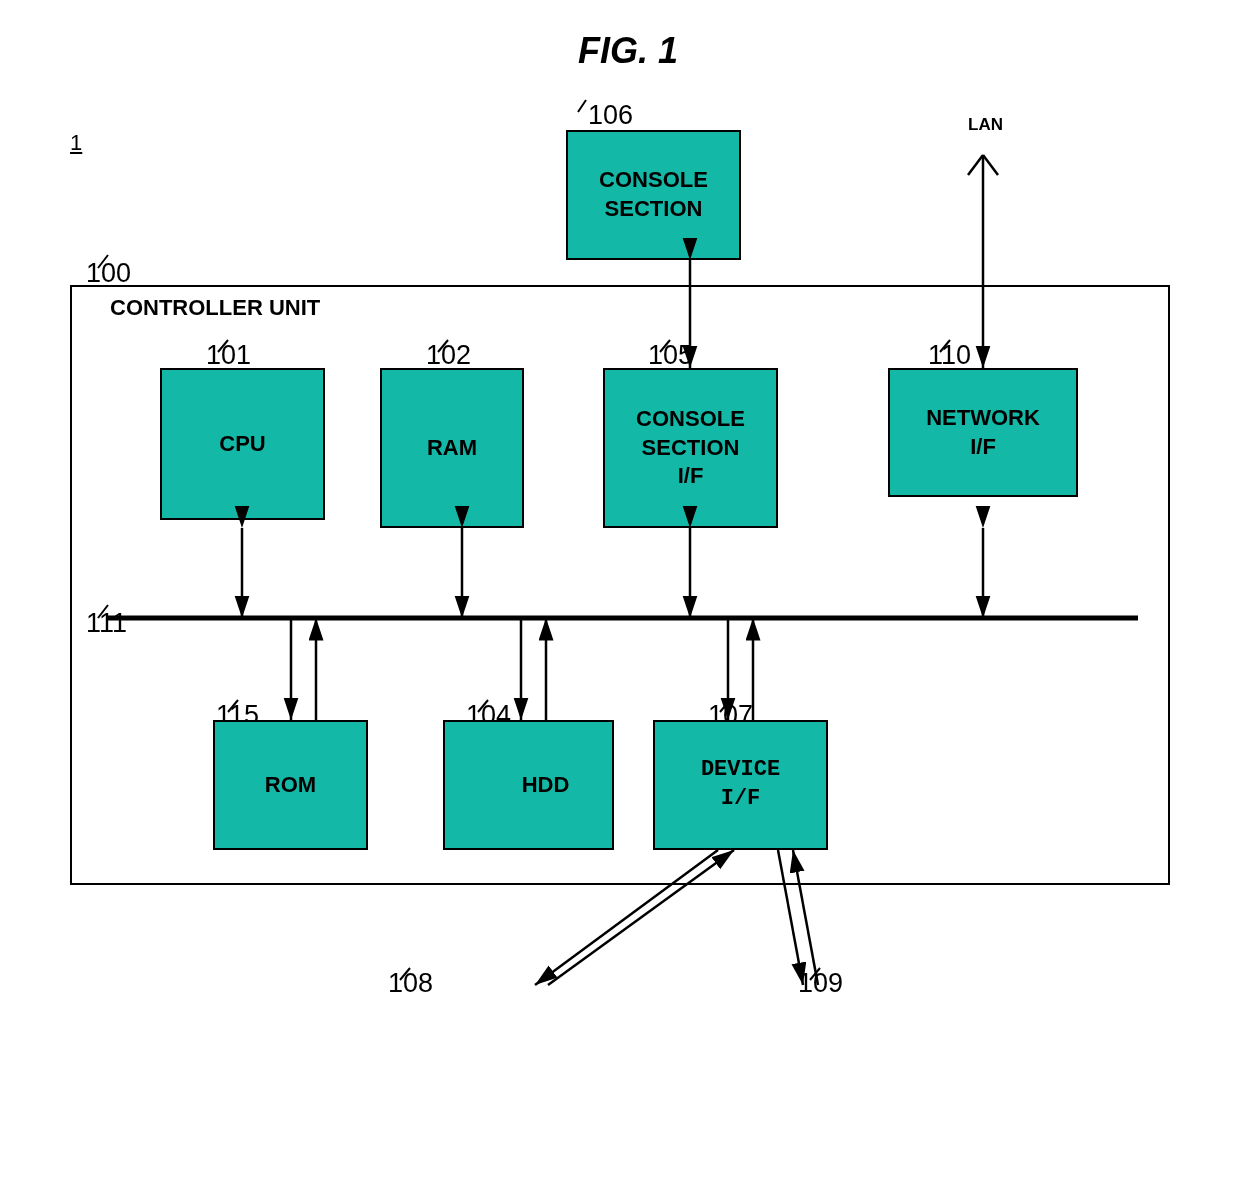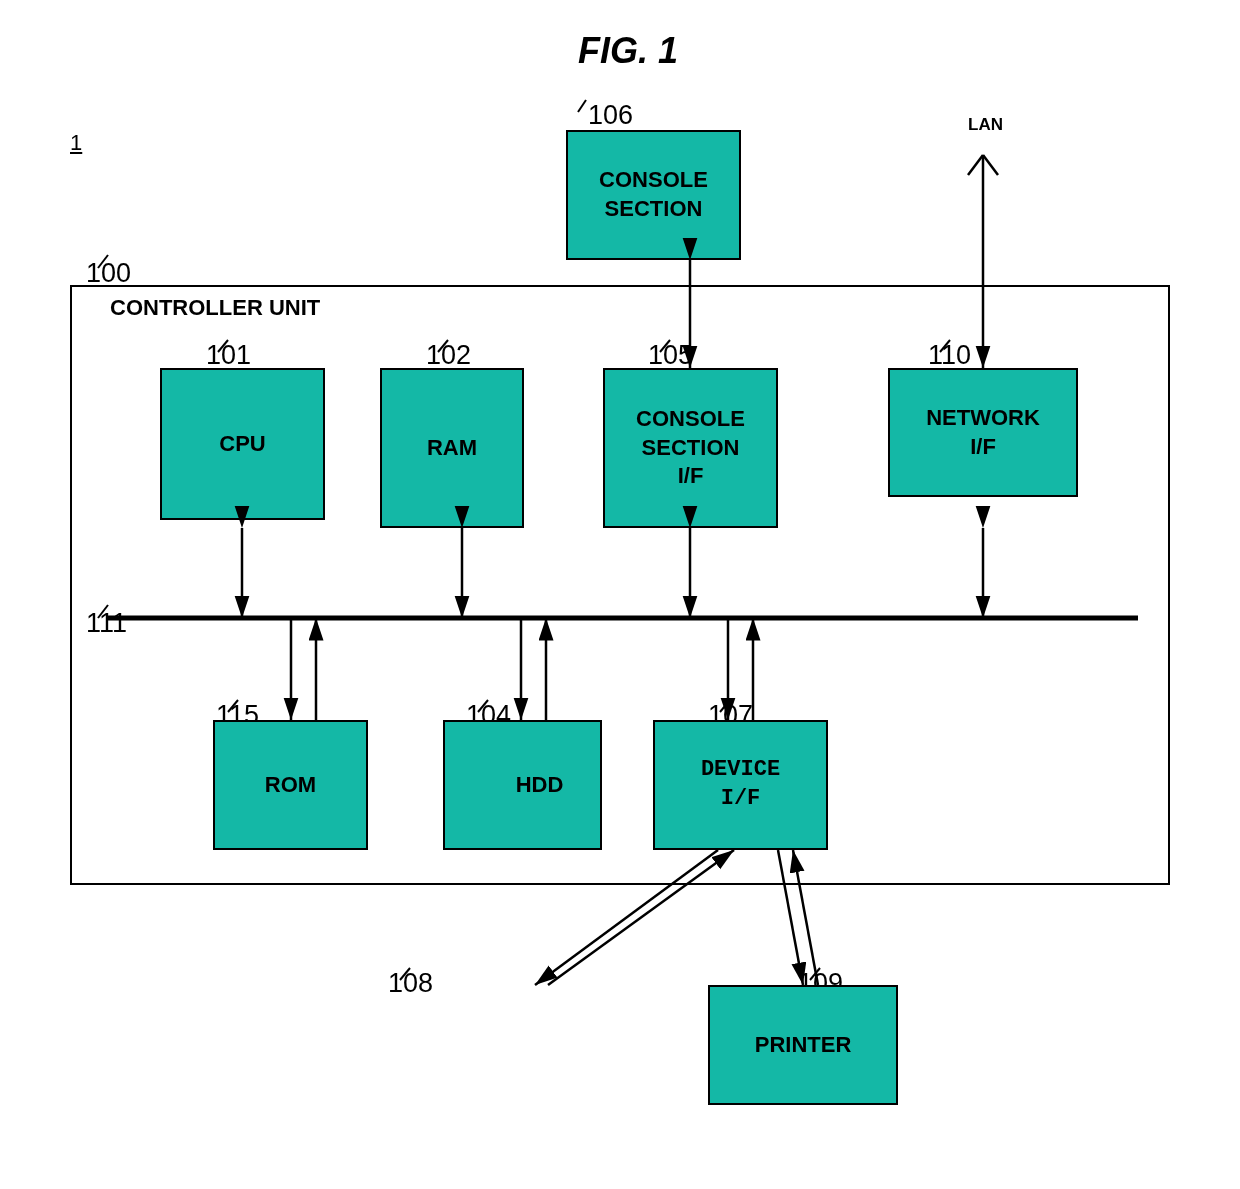--- a/index.html
+++ b/index.html
@@ -110,30 +110,29 @@
   <div class="box" style="left:152px; top:368px; width:165px; height:152px;">CPU</div>
 
   <div class="box" style="left:372px; top:368px; width:144px; height:160px;">RAM</div>
 
   <div class="box" style="left:595px; top:368px; width:175px; height:160px; white-space:pre-line;">CONSOLE<br>SECTION<br>I/F</div>
 
   <div class="box" style="left:880px; top:368px; width:190px; height:129px; white-space:pre-line;">NETWORK<br>I/F</div>
 
   <div class="box" style="left:205px; top:720px; width:155px; height:130px;">ROM</div>
 
-  <div class="box" style="left:435px; top:720px; width:159px; height:130px;padding-left:34px;">HDD</div>
+  <div class="box" style="left:435px; top:720px; width:171px; height:130px;padding-left:34px;">HDD</div>
 
   <div class="box" style="left:645px; top:720px; width:175px; height:130px; white-space:pre-line;font-family:Liberation Mono, monospace;">DEVICE<br>I/F</div>
 
   <div class="box" style="left:558px; top:130px; width:175px; height:130px; white-space:pre-line;">CONSOLE<br>SECTION</div>
 
   <div style="position:absolute; top:115px; left:960px; font-size:17px; font-weight:bold; font-family:Arial;">LAN</div>
 
 
-  <div class="box" style="left:700px; top:985px; width:190px; height:120px;">PRINTER</div>
 
   <svg class="svg-overlay">
     <defs>
       <marker id="arrow" markerWidth="10" markerHeight="10" refX="9" refY="3" orient="auto" markerUnits="strokeWidth">
         <path d="M0,0 L0,6 L9,3 z" fill="#000"></path>
       </marker>
       <marker id="arrow-up" markerWidth="10" markerHeight="10" refX="9" refY="3" orient="auto" markerUnits="strokeWidth">
         <path d="M0,0 L0,6 L9,3 z" fill="#000"></path>
       </marker>
     </defs>

